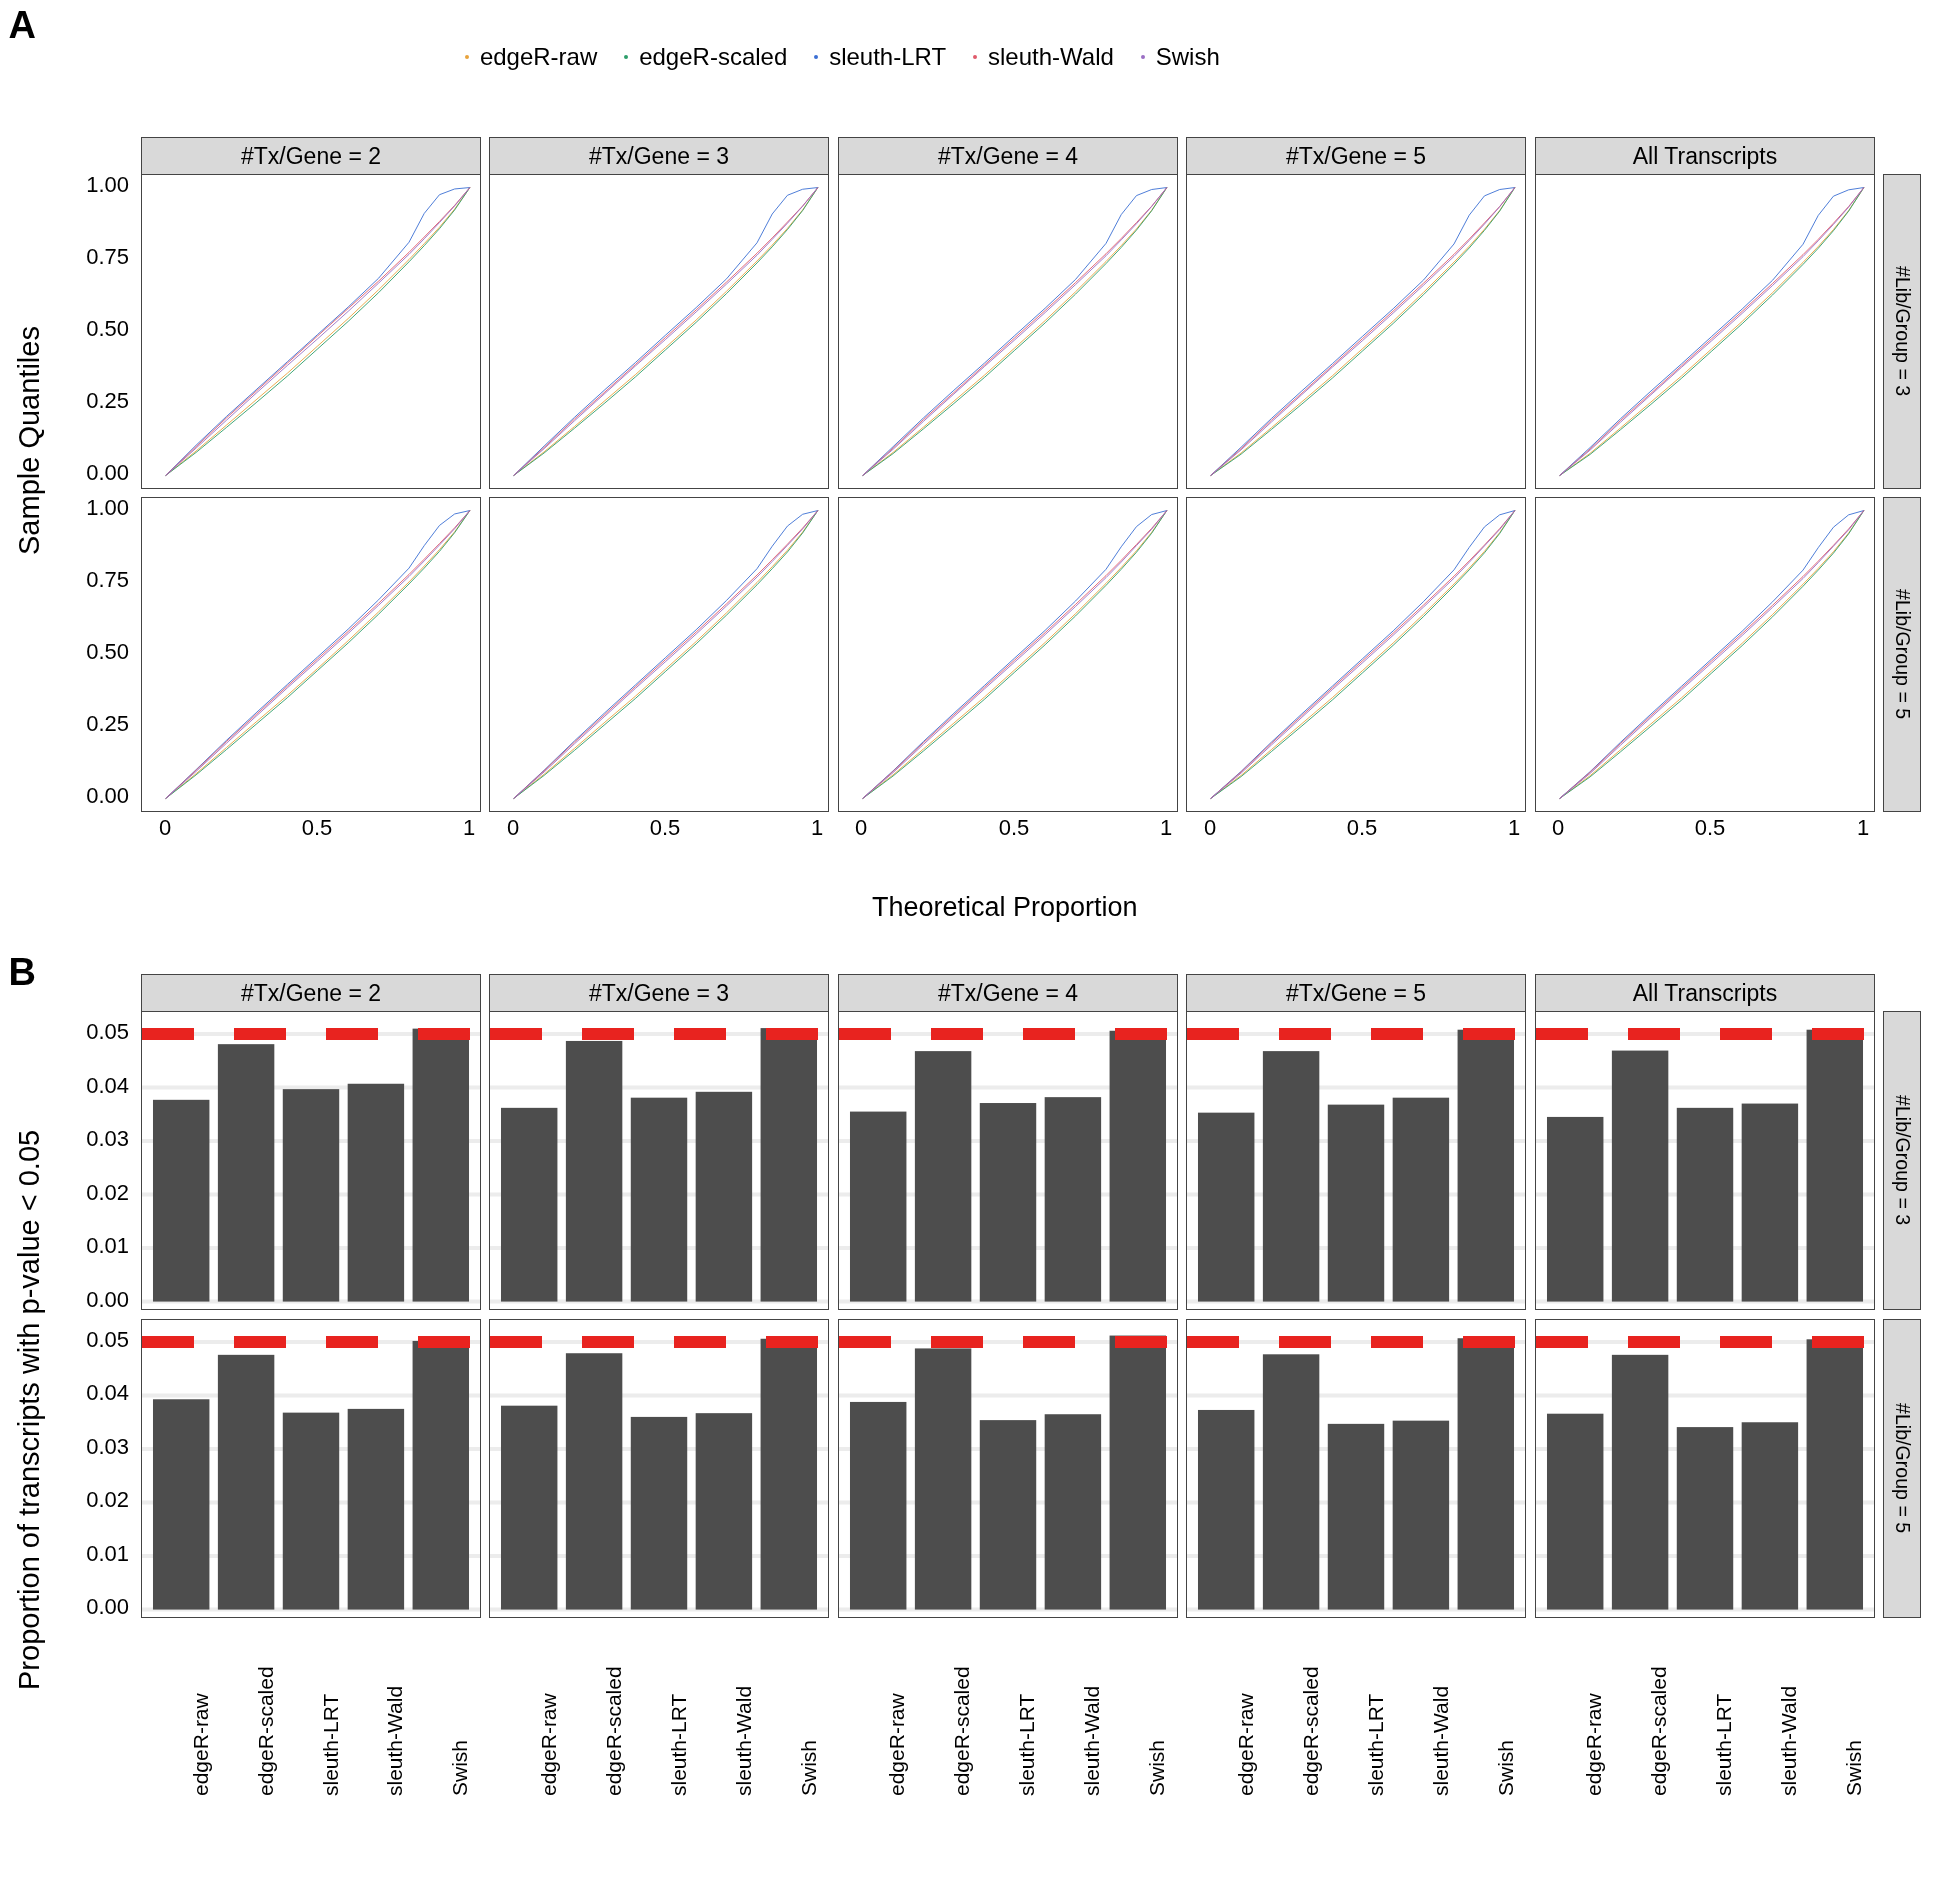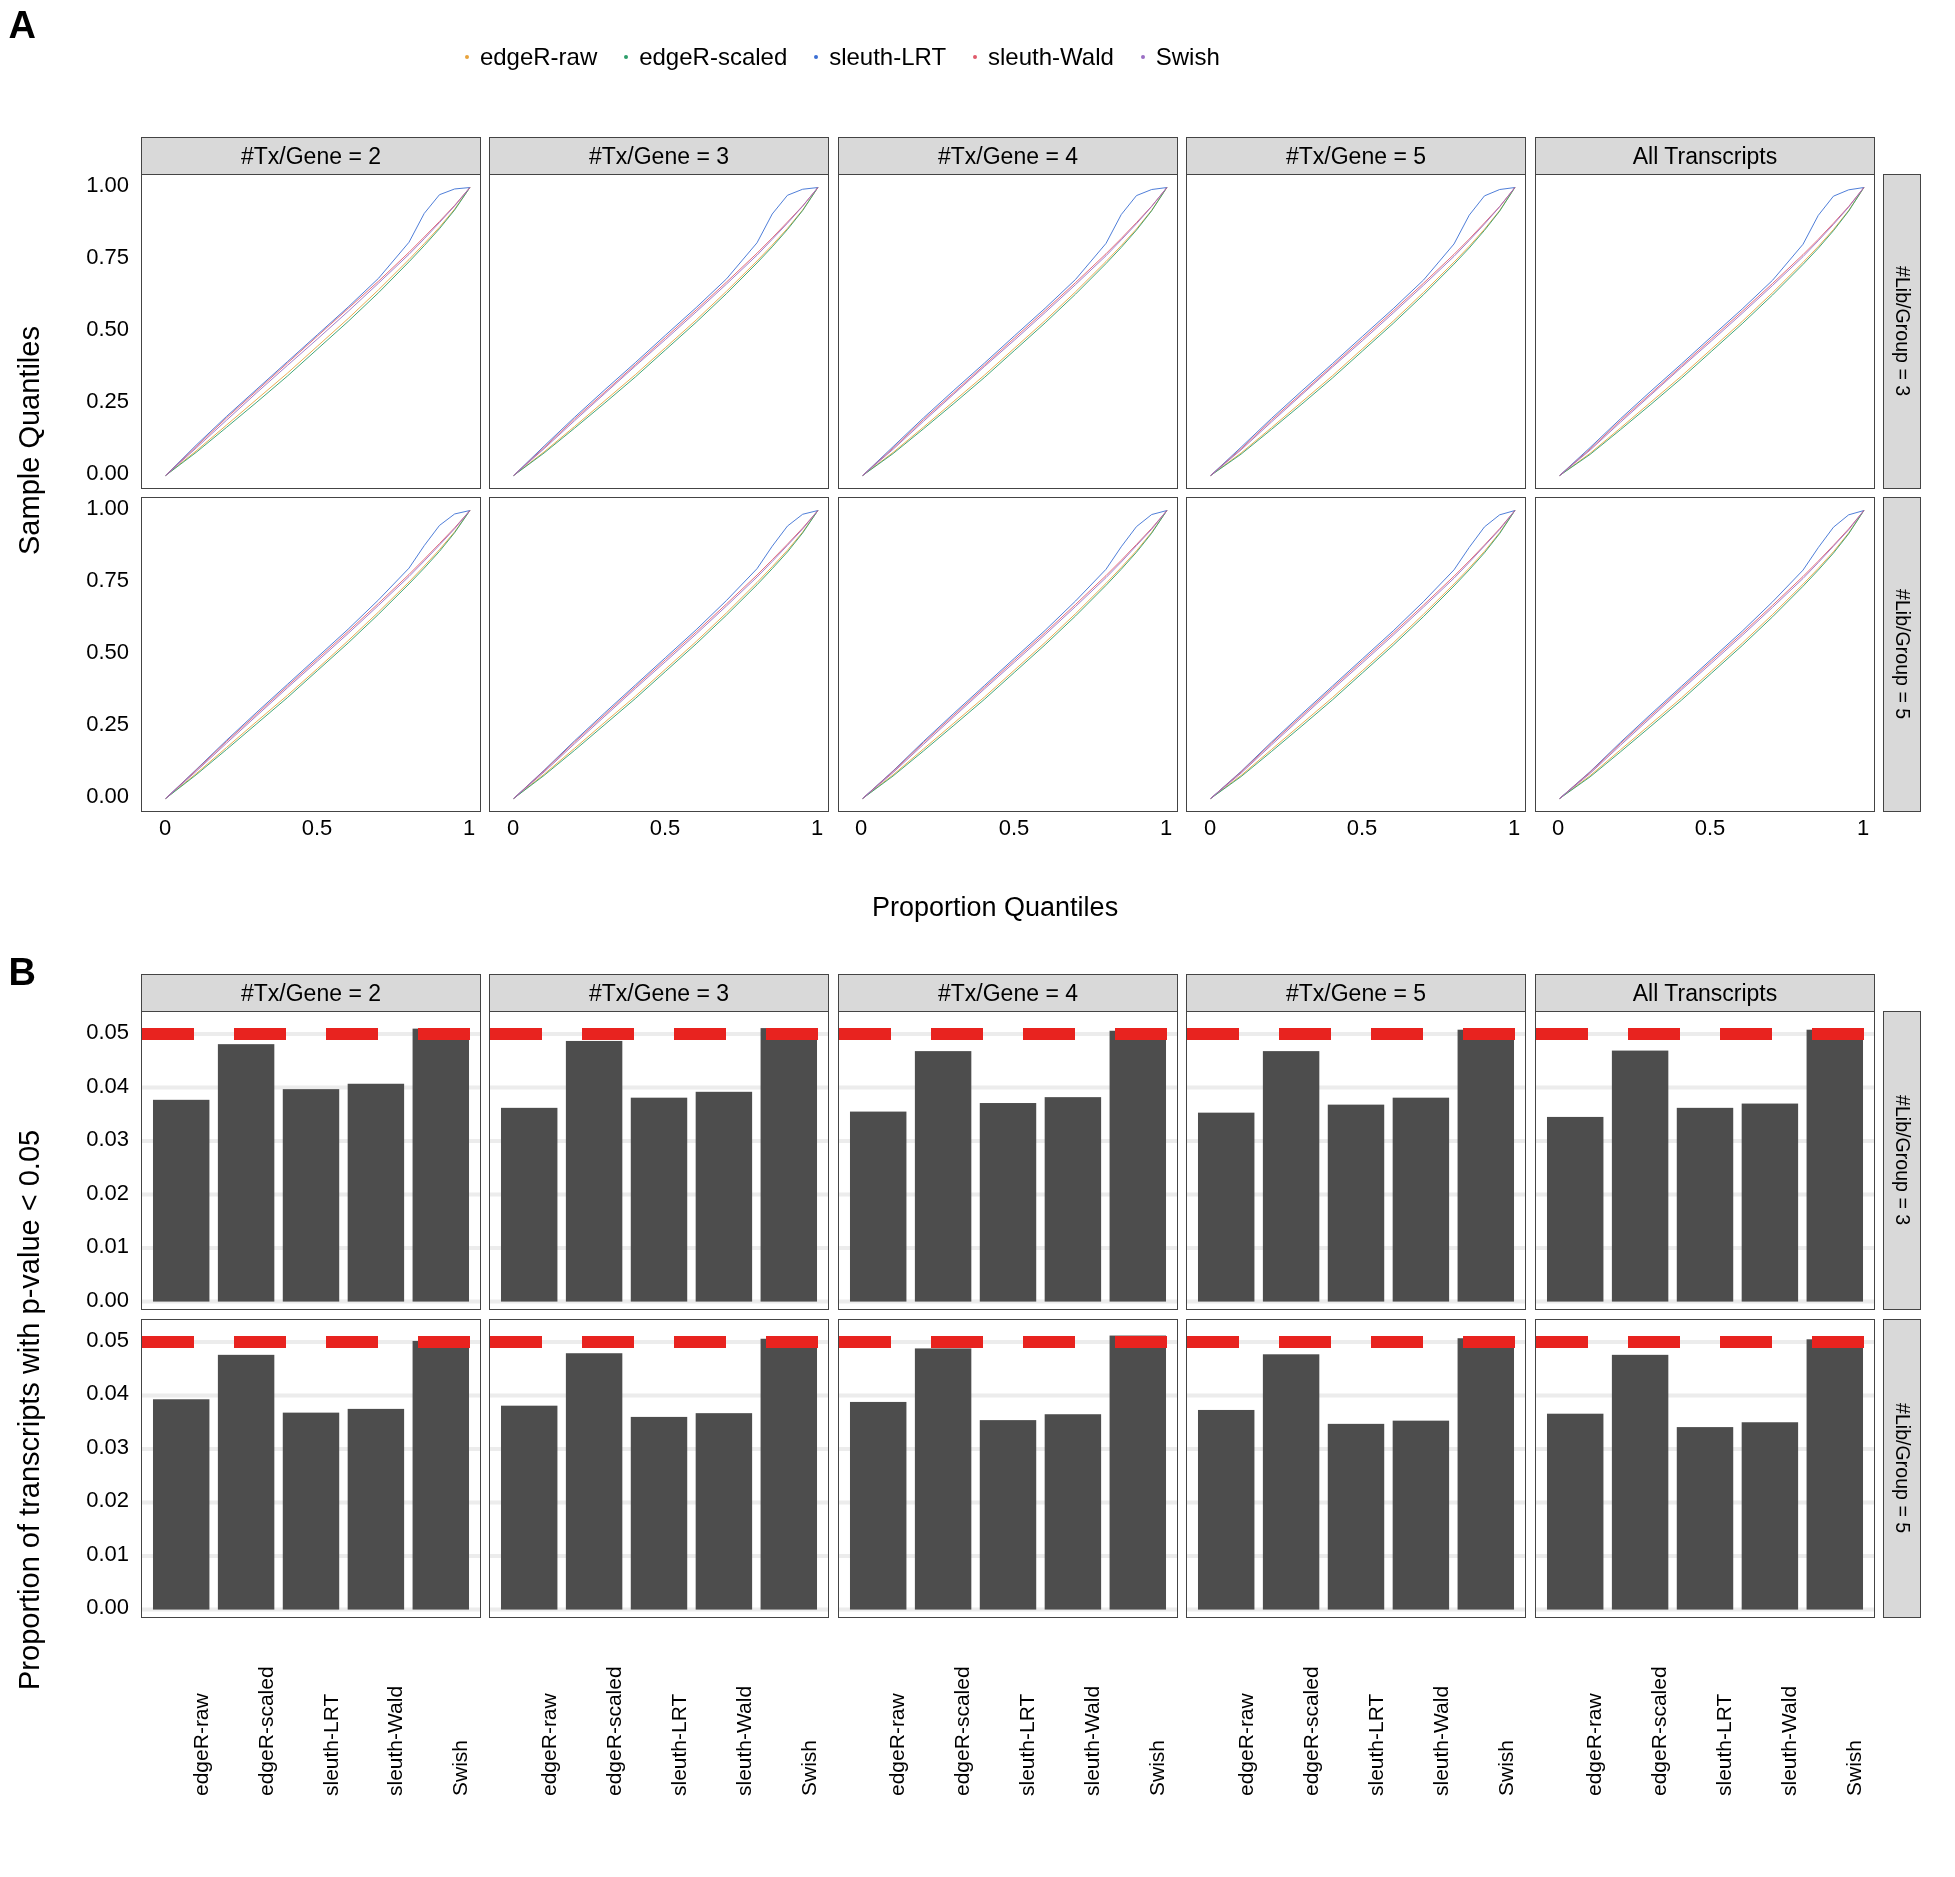--- a/index.html
+++ b/index.html
@@ -59,21 +59,21 @@
           <span class="legend-label">sleuth-Wald</span>
         </div>
         <div class="legend-item">
           <span class="legend-dot" style="background: rgb(155, 111, 196);"></span>
           <span class="legend-label">Swish</span>
         </div>
       </div>
 
     <div class="rotated-y" style="left:13.3px;top:555px;">Sample Quantiles</div>
 
-    <div class="axis-label" style="left:872px;top:892px;">Proportion Quantiles</div>
+    <div class="axis-label" style="left:872px;top:892px;">Theoretical Proportion</div>
 
     <div class="grid" id="gridA" style="left: 141px; top: 137px;">
         <div class="strip-top" style="position: absolute; left: 0px; top: 0px; width: 338px; height: 37px;">#Tx/Gene = 2</div>
         <div class="strip-top" style="position: absolute; left: 348px; top: 0px; width: 338px; height: 37px;">#Tx/Gene = 3</div>
         <div class="strip-top" style="position: absolute; left: 697px; top: 0px; width: 338px; height: 37px;">#Tx/Gene = 4</div>
         <div class="strip-top" style="position: absolute; left: 1045px; top: 0px; width: 338px; height: 37px;">#Tx/Gene = 5</div>
         <div class="strip-top" style="position: absolute; left: 1394px; top: 0px; width: 338px; height: 37px;">All Transcripts</div>
         <div class="cell" style="position: absolute; left: 0px; top: 37px; width: 338px; height: 313px;">
           <svg viewBox="0 0 100 100" preserveAspectRatio="none">
             <path d="M 7.00 96.00 L 16.00 88.18 L 25.00 79.90 L 34.00 71.62 L 43.00 63.34 L 52.00 54.60 L 61.00 45.86 L 70.00 36.66 L 79.00 27.00 L 83.50 21.94 L 88.00 16.70 L 92.50 10.90 L 97.00 4.00" fill="none" stroke="#E8A33D" stroke-width="0.9" vector-effect="non-scaling-stroke"></path>

